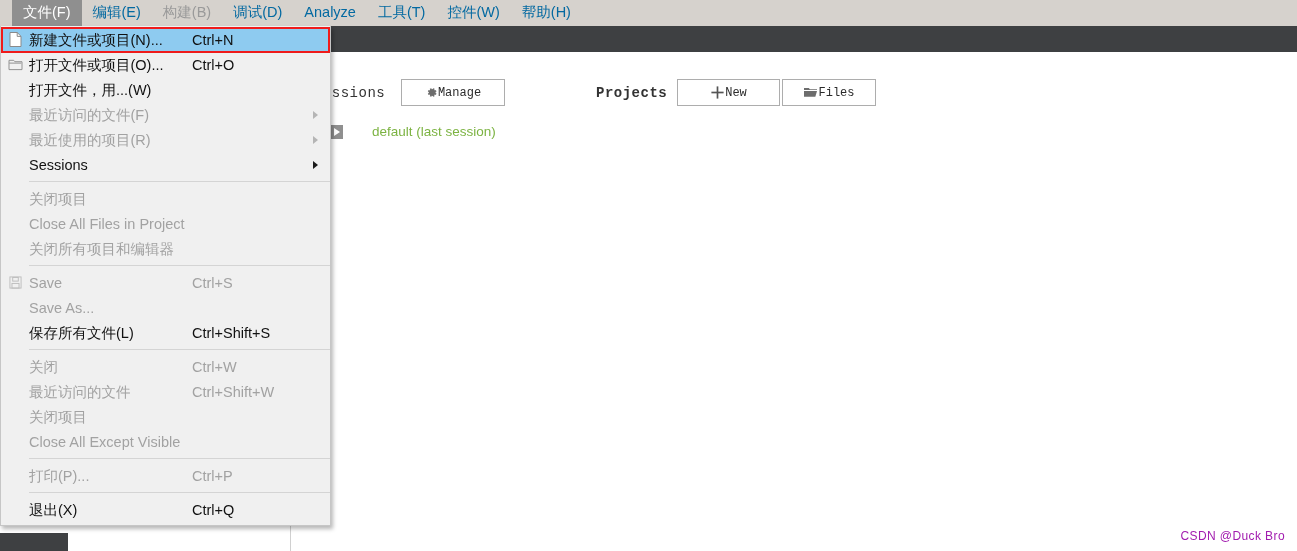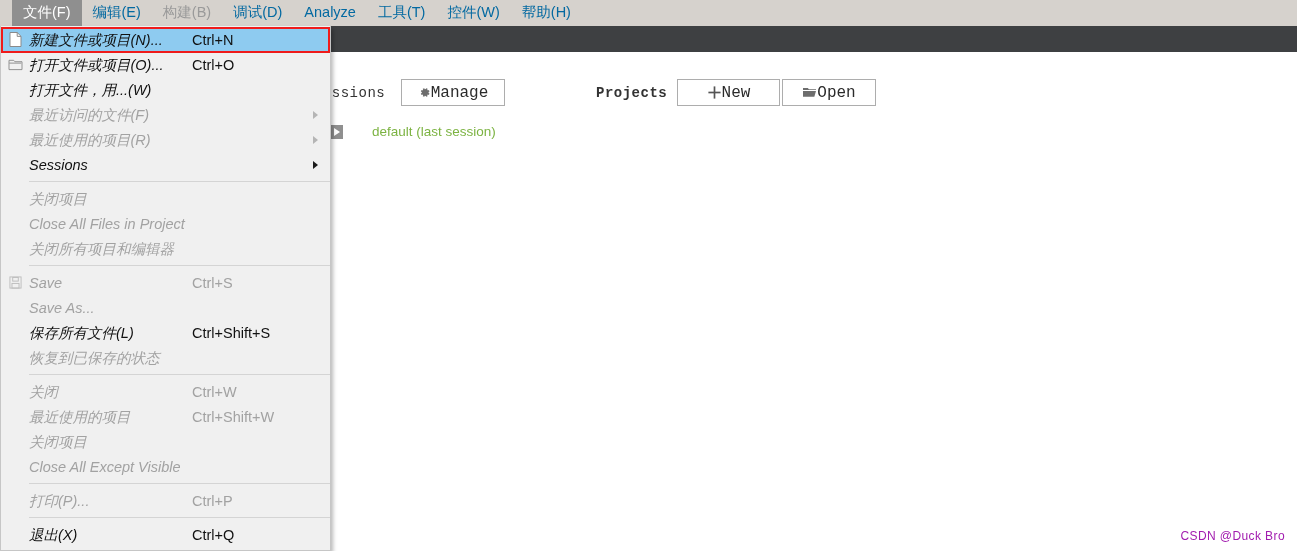--- a/index.html
+++ b/index.html
@@ -108,21 +108,21 @@
   .flat-button {
     position: absolute;
     box-sizing: border-box;
     border: 1px solid #adadad;
     background: #ffffff;
     height: 27px;
     display: flex;
     align-items: center;
     justify-content: center;
     font-family: "Liberation Mono", "DejaVu Sans Mono", monospace;
-    font-size: 16px;
+    font-size: 12px;
     color: #2b2b2b;
     cursor: pointer;
     padding: 0 10px;
   }
   #btn-manage { left: 110px; top: 27px; width: 104px; }
   #btn-new    { left: 386px; top: 27px; width: 103px; }
   #btn-open   { left: 491px; top: 27px; width: 94px; }
 
   .btn-icon { display: inline-flex; align-items: center; }
 
@@ -184,21 +184,20 @@
     min-width: 28px;
     display: flex;
     align-items: center;
     justify-content: center;
   }
   .menu-row .label {
     font-size: 14.5px;
     color: #111111;
     line-height: 18px;
     flex: 1;
-    font-style: italic;
   }
   .menu-row .shortcut {
     font-size: 14.5px;
     color: #111111;
     line-height: 18px;
     padding-right: 22px;
     text-align: left;
     min-width: 116px;
   }
   .menu-row.disabled .label,
@@ -288,21 +287,21 @@
       <span>New</span>
     </div>
 
     <div class="flat-button" id="btn-open">
       <span class="btn-icon">
         <svg width="15" height="13" viewBox="0 0 16 14" aria-hidden="true">
           <path fill="#6d6d6d" d="M1 2.2h5.2l1.2 1.4H15V4.4H1z"></path>
           <path fill="#6d6d6d" d="M1 5.4h14l-1.8 6.2H1z"></path>
         </svg>
       </span>
-      <span>Open</span>
+      <span>Files</span>
     </div>
 
     <div id="session-row">
       <span id="session-run-btn">
           <span class="tri"></span>
         </span>
       <span id="session-name">default (last session)</span>
     </div>
 
   </div>
@@ -400,36 +399,31 @@
     <div class="menu-row disabled">
       <span class="icon-cell"></span>
       <span class="label">Save As...</span>
       <span class="shortcut"></span>
     </div>
     <div class="menu-row">
       <span class="icon-cell"></span>
       <span class="label">保存所有文件(L)</span>
       <span class="shortcut">Ctrl+Shift+S</span>
     </div>
-    <div class="menu-row disabled">
-      <span class="icon-cell"></span>
-      <span class="label">恢复到已保存的状态</span>
-      <span class="shortcut"></span>
-    </div>
 
     <div class="menu-sep"></div>
 
     <div class="menu-row disabled">
       <span class="icon-cell"></span>
       <span class="label">关闭</span>
       <span class="shortcut">Ctrl+W</span>
     </div>
     <div class="menu-row disabled">
       <span class="icon-cell"></span>
-      <span class="label">最近使用的项目</span>
+      <span class="label">最近访问的文件</span>
       <span class="shortcut">Ctrl+Shift+W</span>
     </div>
     <div class="menu-row disabled">
       <span class="icon-cell"></span>
       <span class="label">关闭项目</span>
       <span class="shortcut"></span>
     </div>
     <div class="menu-row disabled">
       <span class="icon-cell"></span>
       <span class="label">Close All Except Visible</span>

